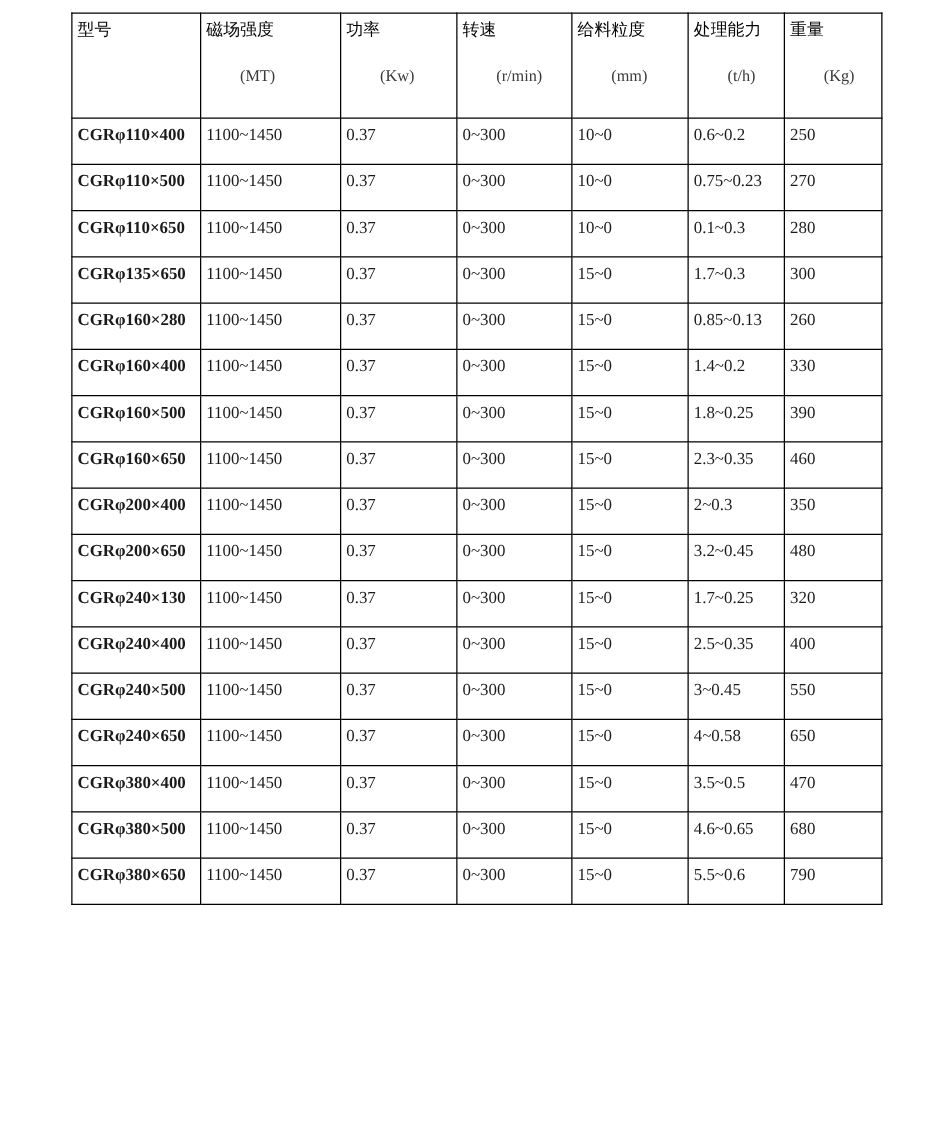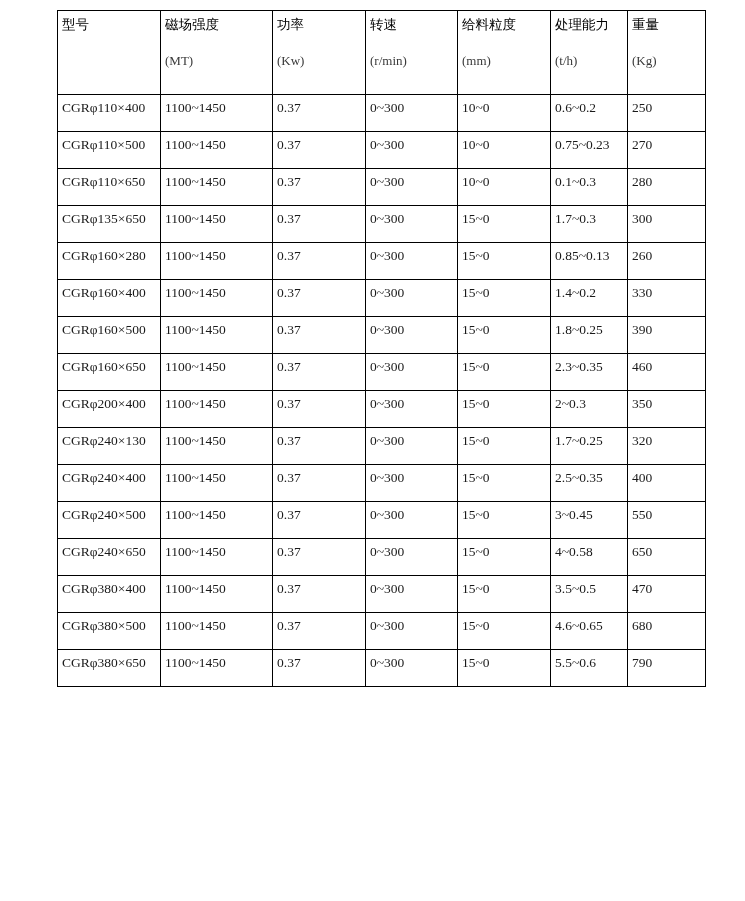--- a/index.html
+++ b/index.html
@@ -55,24 +55,26 @@
     font-size: 13.5px;
     color: #000000;
     line-height: 1.2;
   }
   .hdr-unit {
     display: block;
     margin-top: 21px;
     font-family: "Liberation Serif", "DejaVu Serif", serif;
     font-size: 13px;
     color: #3a3a3a;
+    margin-left: 27px;
   }
   .model-text {
     font-family: "Liberation Serif", "DejaVu Serif", serif;
     letter-spacing: 0px;
+    font-weight: bold;
   }
   col.c0 { width: 103px; }
   col.c1 { width: 112px; }
   col.c2 { width: 93px; }
   col.c3 { width: 92px; }
   col.c4 { width: 93px; }
   col.c5 { width: 77px; }
   col.c6 { width: 78px; }
 </style>
 </head>
@@ -197,20 +199,29 @@
         <tr>
           <td><span class="model-text">CGRφ200×400</span></td>
           <td><span>1100~1450</span></td>
           <td><span>0.37</span></td>
           <td><span>0~300</span></td>
           <td><span>15~0</span></td>
           <td><span>2~0.3</span></td>
           <td><span>350</span></td>
         </tr>
         <tr>
+          <td><span class="model-text">CGRφ200×650</span></td>
+          <td><span>1100~1450</span></td>
+          <td><span>0.37</span></td>
+          <td><span>0~300</span></td>
+          <td><span>15~0</span></td>
+          <td><span>3.2~0.45</span></td>
+          <td><span>480</span></td>
+        </tr>
+        <tr>
           <td><span class="model-text">CGRφ240×130</span></td>
           <td><span>1100~1450</span></td>
           <td><span>0.37</span></td>
           <td><span>0~300</span></td>
           <td><span>15~0</span></td>
           <td><span>1.7~0.25</span></td>
           <td><span>320</span></td>
         </tr>
         <tr>
           <td><span class="model-text">CGRφ240×400</span></td>

